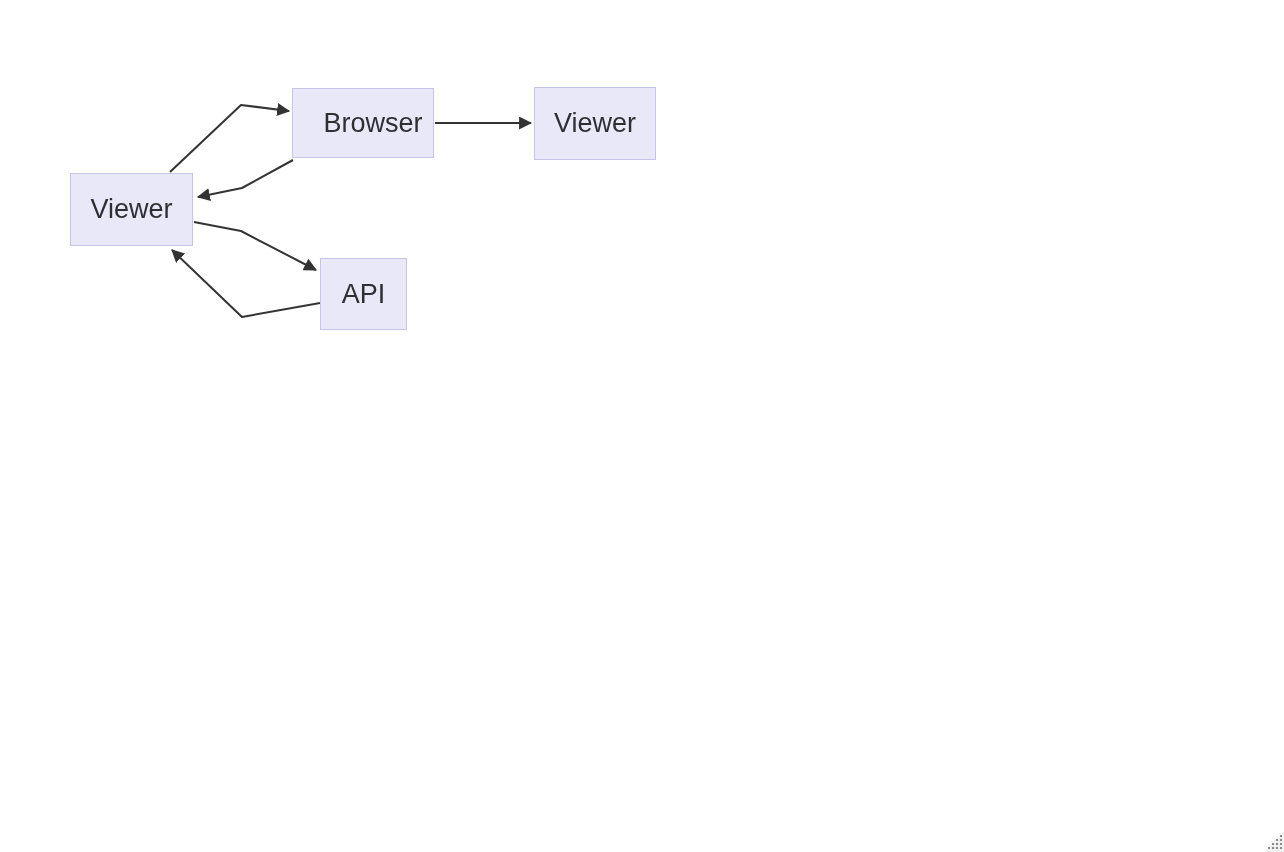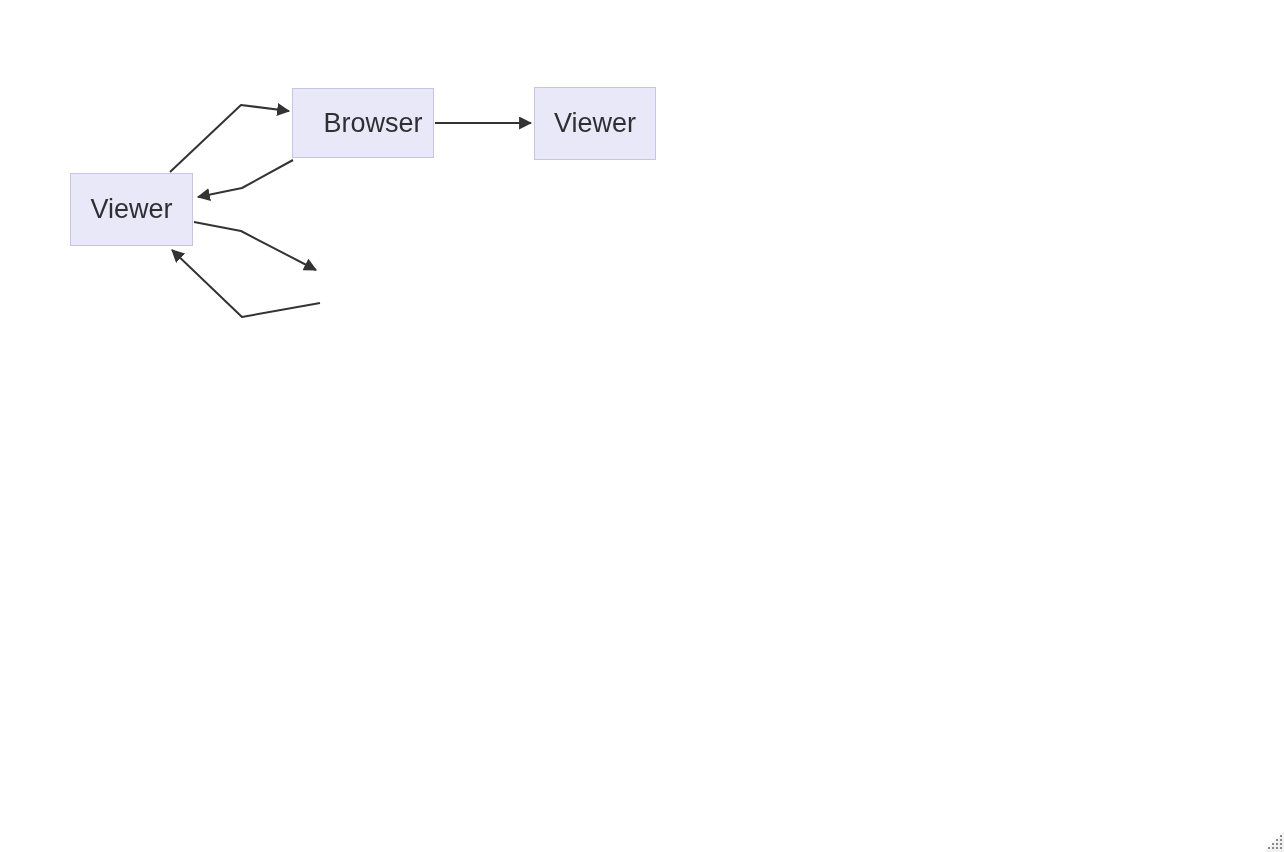--- a/index.html
+++ b/index.html
@@ -79,20 +79,23 @@
   </div>
 
   <div class="node node-browser">
     <span>Browser</span>
   </div>
 
   <div class="node node-viewer">
     <span>Viewer</span>
   </div>
 
+  <div class="node node-api">
+    <span>API</span>
+  </div>
 
   <svg class="resize-grip" width="20" height="20" viewBox="0 0 20 20" xmlns="http://www.w3.org/2000/svg">
     <polygon points="20,0 20,20 0,20" fill="#f1f1f1"></polygon>
     <g fill="#8a8a8a">
       <rect x="16" y="3" width="2" height="2"></rect>
       <rect x="12" y="7" width="2" height="2"></rect>
       <rect x="16" y="7" width="2" height="2"></rect>
       <rect x="8" y="11" width="2" height="2"></rect>
       <rect x="12" y="11" width="2" height="2"></rect>
       <rect x="16" y="11" width="2" height="2"></rect>

